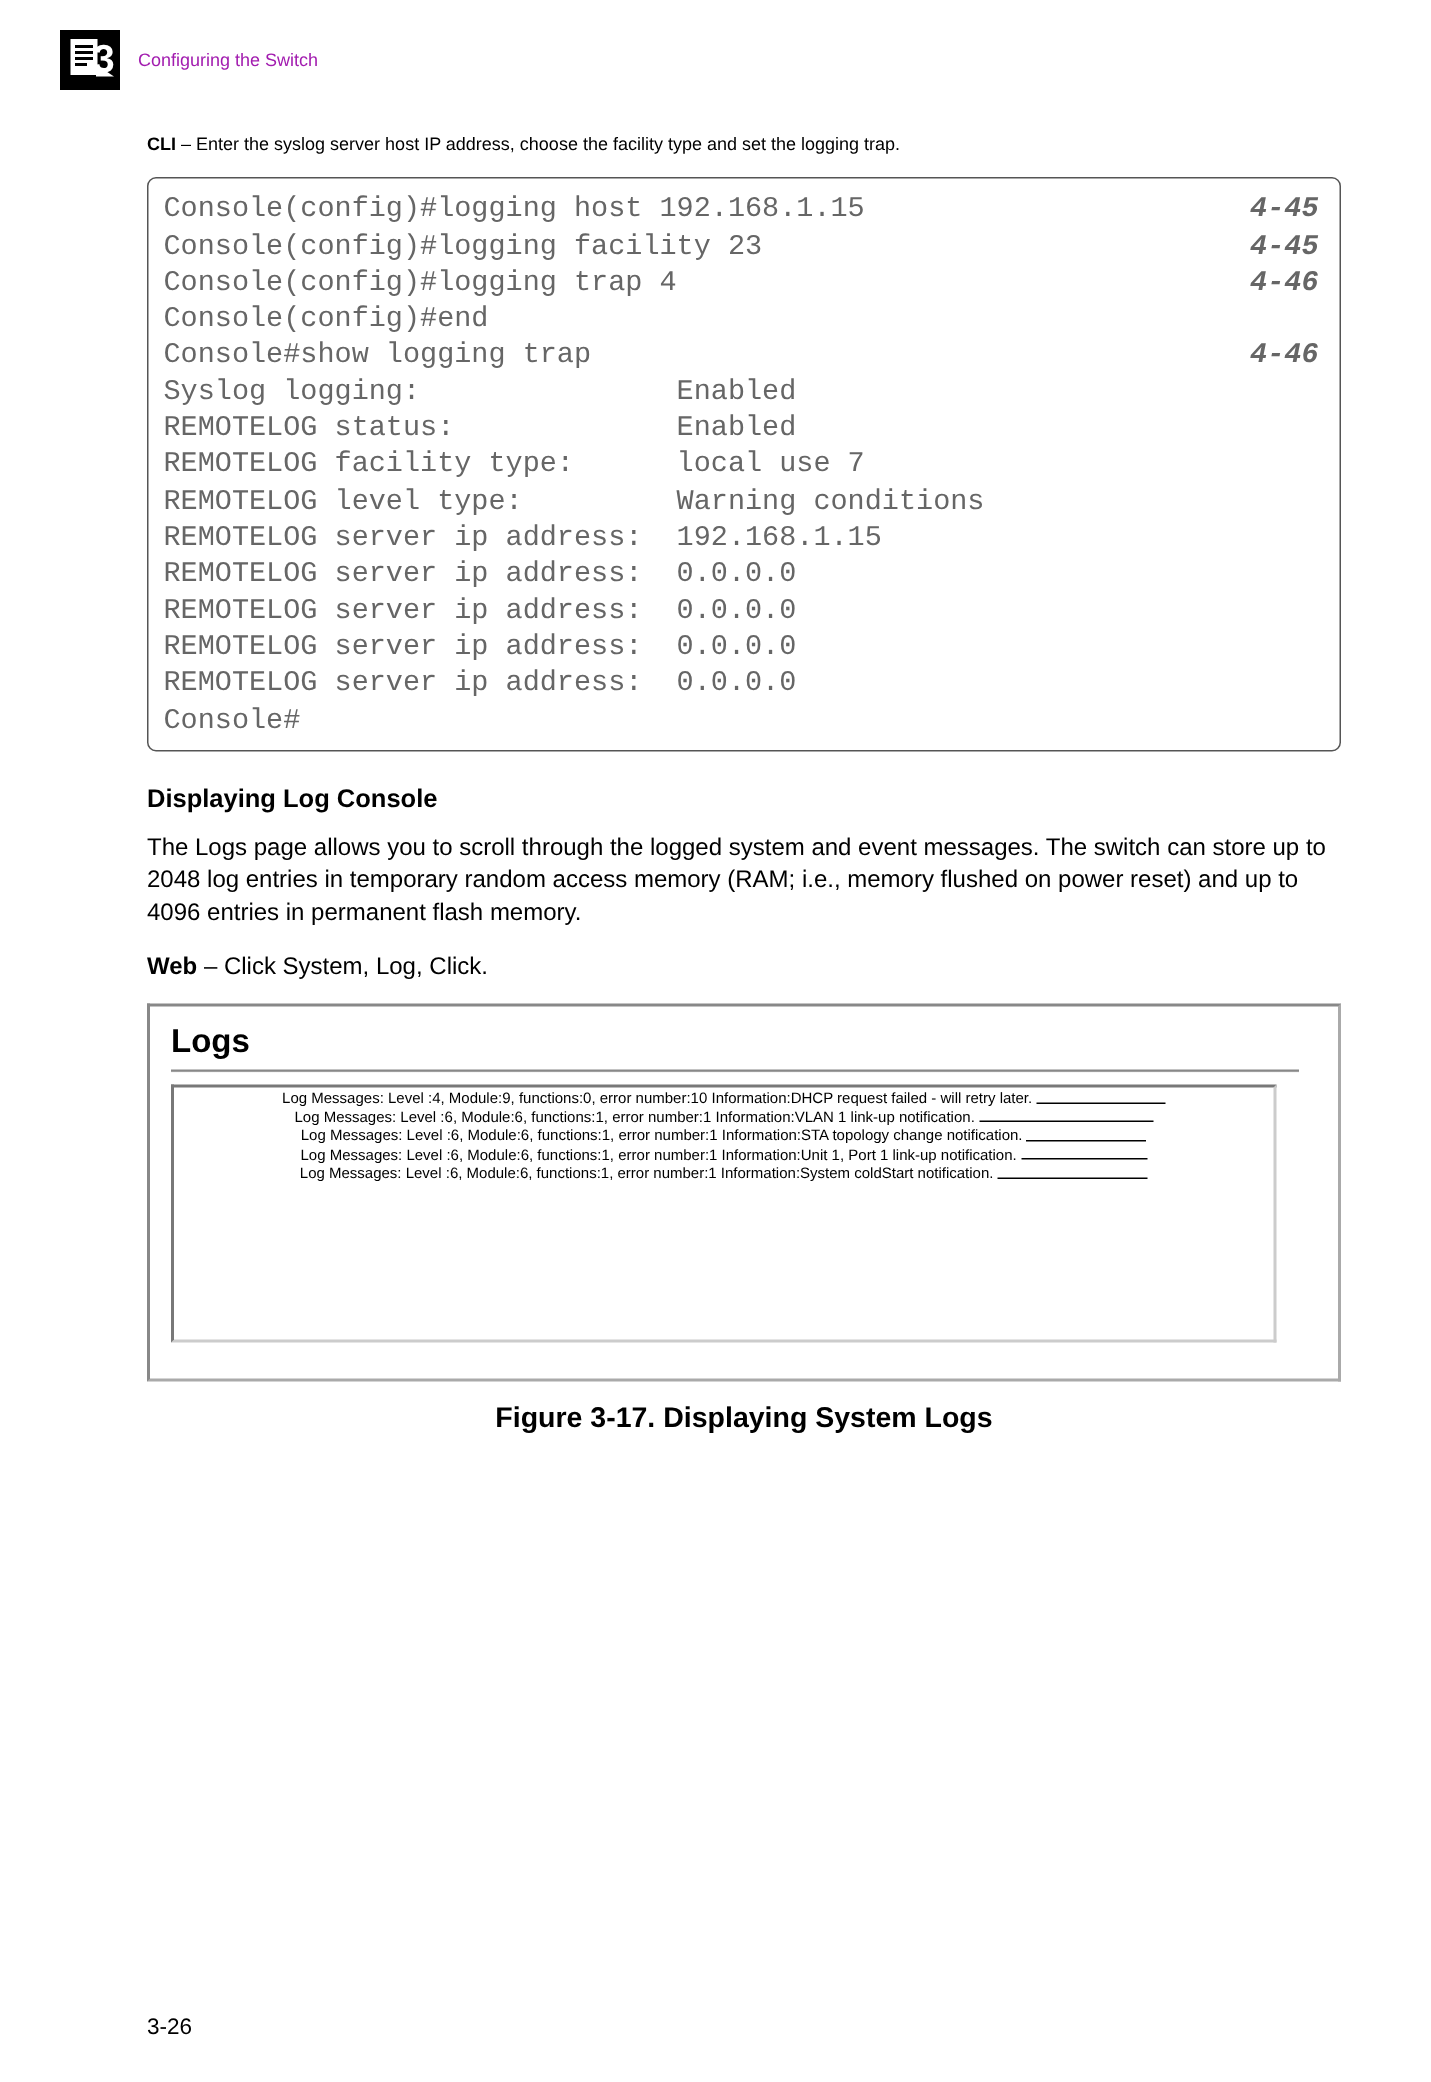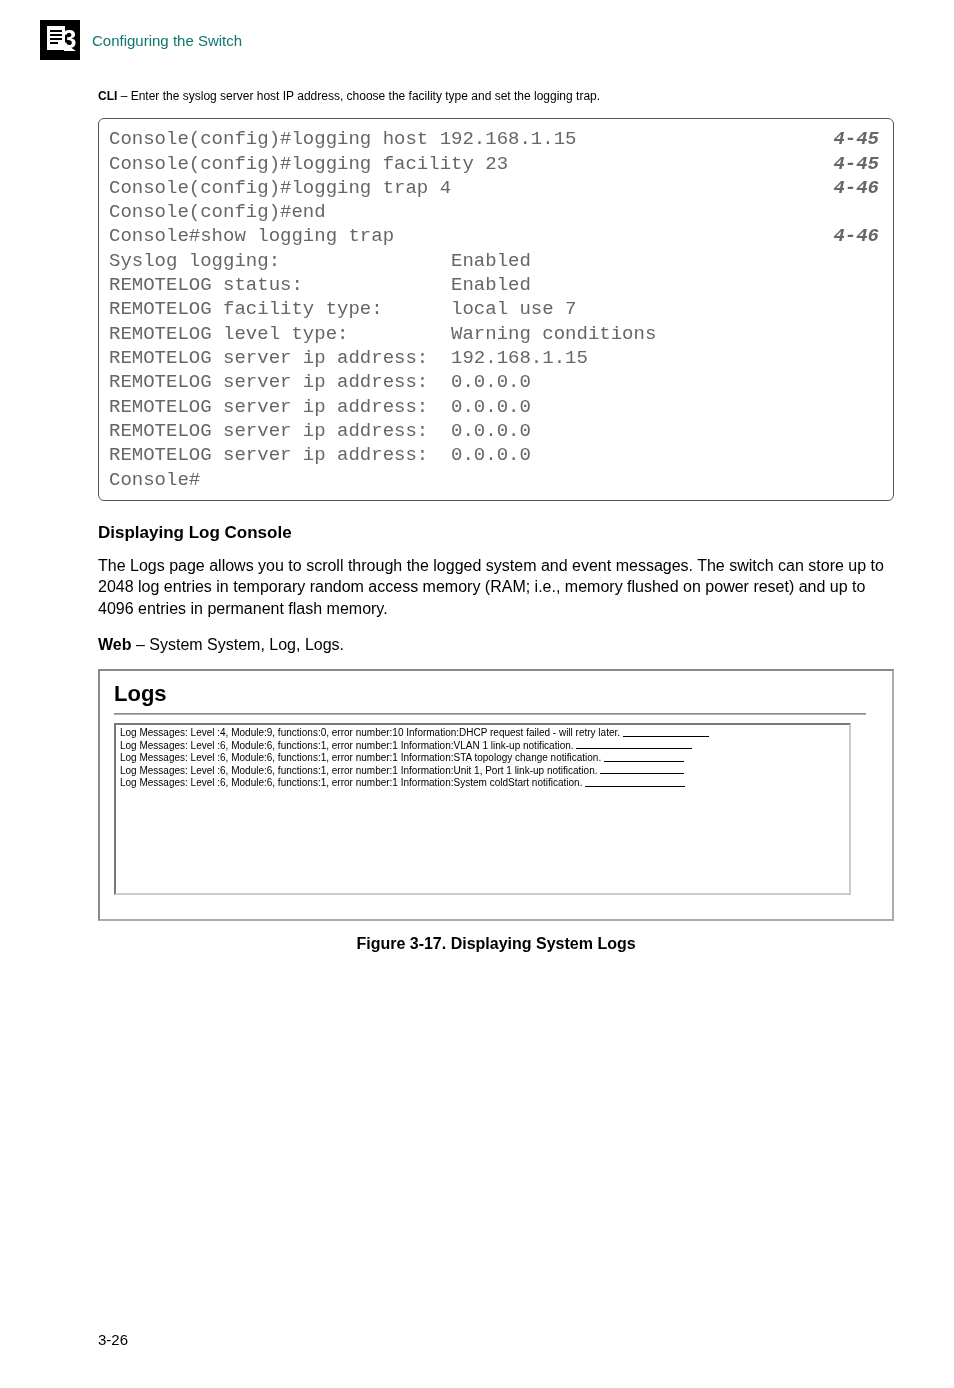--- a/index.html
+++ b/index.html
@@ -36,22 +36,22 @@
     .badge-num {
       position: absolute;
       color: #fff;
       font-size: 26px;
       font-weight: bold;
       font-family: Arial, sans-serif;
       left: 62px;
       top: 24px;
     }
     .header-text {
-      font-size: 15px;
-      color: #0f766e;
+      font-size: 12px;
+      color: #a21caf;
     }
     .intro-para {
       font-size: 12px;
       line-height: 1.35;
       margin-bottom: 14px;
     }
     .bold {
       font-weight: bold;
     }
     .cli-box {
@@ -122,36 +122,37 @@
       font-family: Arial, sans-serif;
       font-size: 10px;
       color: #000;
       overflow: hidden;
     }
     .log-row {
       font-size:10px;
       line-height: 1.25;
       white-space: nowrap;
       position: relative;
+      text-align: center;
     }
     .log-fill {
       display: inline-block;
       border-bottom: 1px solid #000;
       vertical-align: middle;
       height: 6px;
     }
     .figure-caption {
       text-align: center;
-      font-size: 16px;
+      font-size: 19px;
       font-weight: bold;
       margin-top: 6px;
     }
     .page-num {
       position: absolute;
-      bottom: 40px;
+      bottom: 28px;
       left: 98px;
       font-size: 15px;
     }
   </style>
 </head>
 <body>
 
 <div class="header-row">
   <div class="badge-3">
     <svg viewBox="0 0 40 40" width="40" height="40">
@@ -172,21 +173,21 @@
   <span class="bold">CLI</span><span> – Enter the syslog server host IP address, choose the facility type and set the logging trap.</span>
 </p>
 
 <div class="cli-box" id="cli-box"><div class="cli-line"><span>Console(config)#logging host 192.168.1.15</span><span class="cli-ref">4-45</span></div><div class="cli-line"><span>Console(config)#logging facility 23</span><span class="cli-ref">4-45</span></div><div class="cli-line"><span>Console(config)#logging trap 4</span><span class="cli-ref">4-46</span></div><div class="cli-line"><span>Console(config)#end</span></div><div class="cli-line"><span>Console#show logging trap</span><span class="cli-ref">4-46</span></div><div class="cli-line"><span>Syslog logging:               Enabled</span></div><div class="cli-line"><span>REMOTELOG status:             Enabled</span></div><div class="cli-line"><span>REMOTELOG facility type:      local use 7</span></div><div class="cli-line"><span>REMOTELOG level type:         Warning conditions</span></div><div class="cli-line"><span>REMOTELOG server ip address:  192.168.1.15</span></div><div class="cli-line"><span>REMOTELOG server ip address:  0.0.0.0</span></div><div class="cli-line"><span>REMOTELOG server ip address:  0.0.0.0</span></div><div class="cli-line"><span>REMOTELOG server ip address:  0.0.0.0</span></div><div class="cli-line"><span>REMOTELOG server ip address:  0.0.0.0</span></div><div class="cli-line"><span>Console#</span></div></div>
 
 <h2 class="section-h">Displaying Log Console</h2>
 
 <p class="body-para">The Logs page allows you to scroll through the logged system and event messages. The switch can store up to 2048 log entries in temporary random access memory (RAM; i.e., memory flushed on power reset) and up to 4096 entries in permanent flash memory.</p>
 
 <p class="body-para">
-  <span class="bold">Web</span><span> – System System, Log, Logs.</span>
+  <span class="bold">Web</span><span> – Click System, Log, Click.</span>
 </p>
 
 <div class="screenshot">
   <div class="screenshot-inner">
     <div class="logs-title">Logs</div>
     <div class="hr-line"></div>
     <div class="log-box" id="log-box">
         <div class="log-row"><span>Log Messages: Level :4, Module:9, functions:0, error number:10 Information:DHCP request failed - will retry later. </span><span class="log-fill" style="width: 86px;"></span></div>
         <div class="log-row"><span>Log Messages: Level :6, Module:6, functions:1, error number:1 Information:VLAN 1 link-up notification. </span><span class="log-fill" style="width: 116px;"></span></div>
         <div class="log-row"><span>Log Messages: Level :6, Module:6, functions:1, error number:1 Information:STA topology change notification. </span><span class="log-fill" style="width: 80px;"></span></div>

